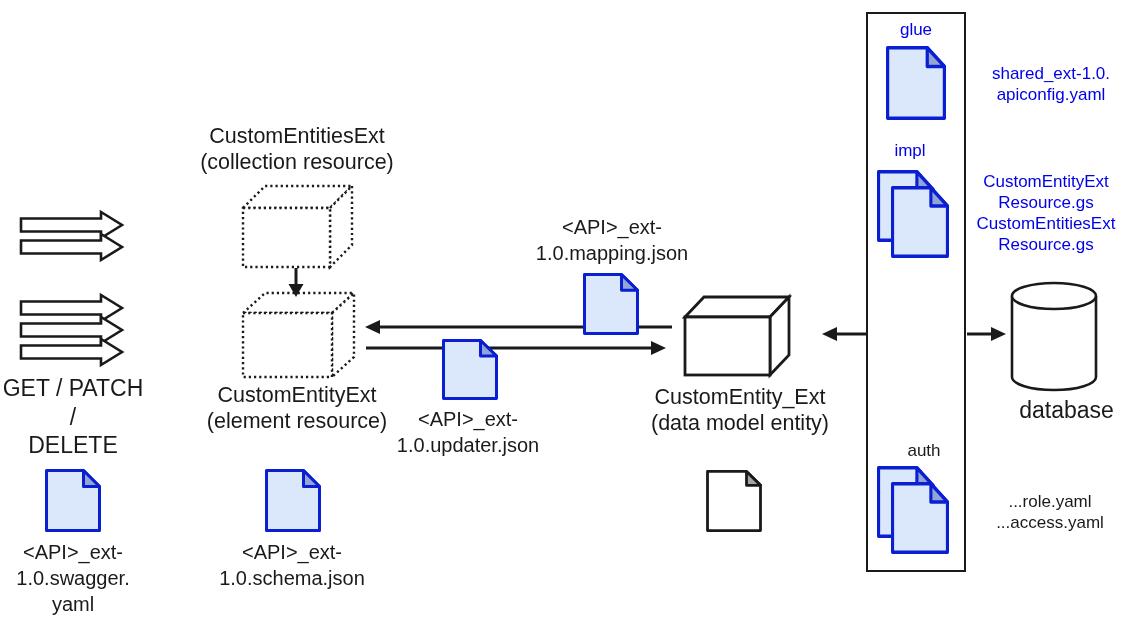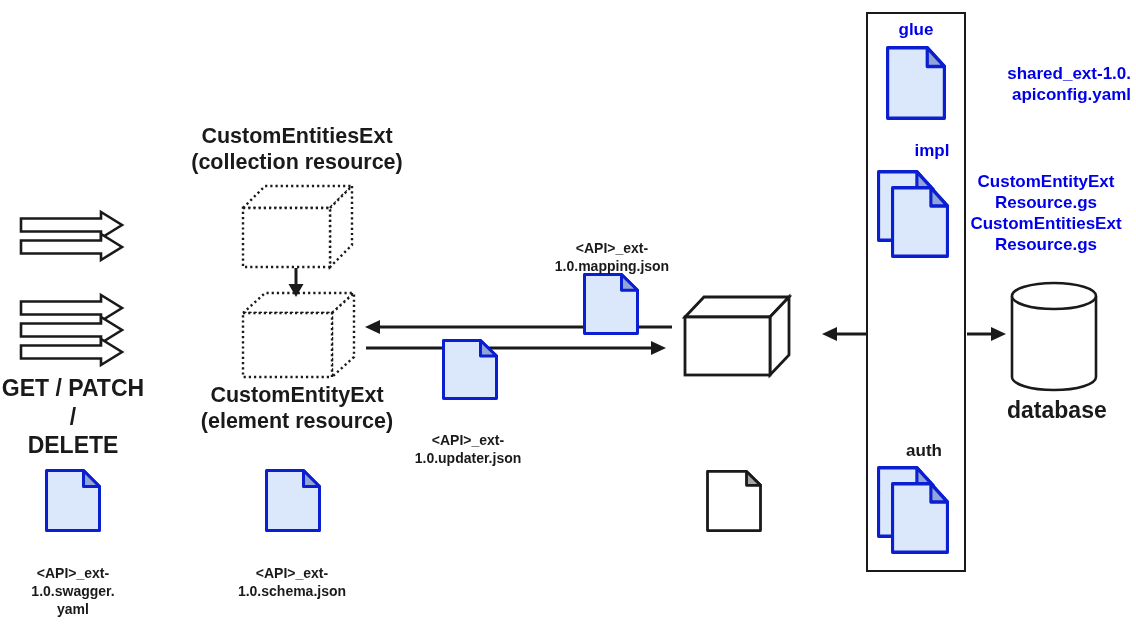--- a/index.html
+++ b/index.html
@@ -1,30 +1,30 @@
 <!DOCTYPE html>
 <html><head>
 <meta charset="utf-8">
 <style>
   html,body{margin:0;padding:0;background:#fff;}
   #stage{
     position:relative;width:1136px;height:637px;background:#ffffff;overflow:hidden;
     font-family:"Liberation Sans",sans-serif;
   }
   .lbl{
-    position:absolute;font-weight:700;color:#1a1a1a;
+    position:absolute;font-weight:400;color:#1a1a1a;
     white-space:pre-line;text-align:center;line-height:1.24;
   }
-  .left{text-align:right;}
+  .left{text-align:center;}
   .blue{color:#0000e8;}
   .t-method{font-size:23px;}
   .t-title{font-size:21.5px;line-height:1.22;}
-  .t-file{font-size:14px;line-height:1.3;margin-top:25px;}
+  .t-file{font-size:20px;line-height:1.3;}
   .t-side{font-size:17px;line-height:1.24;}
-  .t-db{font-size:23px;}
+  .t-db{font-size:23px;margin-left:12px;}
   #module-box{
     position:absolute;left:866px;top:12px;width:100px;height:560px;
     border:2.5px solid #1a1a1a;box-sizing:border-box;background:transparent;z-index:1;
   }
   svg.icon{position:absolute;z-index:2;}
   .lbl{z-index:3;}
   #canvas{position:absolute;left:0;top:0;z-index:0;}
 </style>
 </head>
 <body>
@@ -132,36 +132,40 @@
     <use href="#doc-blue" x="14" y="16" width="58" height="72"></use>
   </svg>
 
   <div class="lbl t-method" style="left:-2px;top:374px;width:150px">GET / PATCH /
 DELETE</div>
 
   <div class="lbl t-title" style="left:187px;top:123px;width:220px">CustomEntitiesExt
 (collection resource)</div>
   <div class="lbl t-title" style="left:187px;top:382px;width:220px">CustomEntityExt
 (element resource)</div>
+  <div class="lbl t-title" style="left:632px;top:384px;width:216px">CustomEntity_Ext
+(data model entity)</div>
 
   <div class="lbl t-file" style="left:504px;top:214px;width:216px">&lt;API&gt;_ext-
 1.0.mapping.json</div>
   <div class="lbl t-file" style="left:360px;top:406px;width:216px">&lt;API&gt;_ext-
 1.0.updater.json</div>
   <div class="lbl t-file" style="left:1px;top:539px;width:144px">&lt;API&gt;_ext-
 1.0.swagger.
 yaml</div>
   <div class="lbl t-file" style="left:197px;top:539px;width:190px">&lt;API&gt;_ext-
 1.0.schema.json</div>
 
   <div class="lbl t-side blue" style="left:866px;top:19px;width:100px">glue</div>
-  <div class="lbl t-side blue" style="left:888px;top:140px;width:88px">impl</div>
+  <div class="lbl t-side blue" style="left:866px;top:140px;width:88px">impl</div>
   <div class="lbl t-side" style="left:866px;top:440px;width:116px">auth</div>
 
   <div class="lbl t-side blue left" style="left:971px;top:63px;width:160px">shared_ext-1.0.
 apiconfig.yaml</div>
   <div class="lbl t-side blue" style="left:957px;top:171px;width:178px">CustomEntityExt
 Resource.gs
 CustomEntitiesExt
 Resource.gs</div>
+  <div class="lbl t-side left" style="left:970px;top:491px;width:160px">...role.yaml
+...access.yaml</div>
 
   <div class="lbl t-db" style="left:1007px;top:396px;width:95px">database</div>
 </div>
 
 </body></html>

